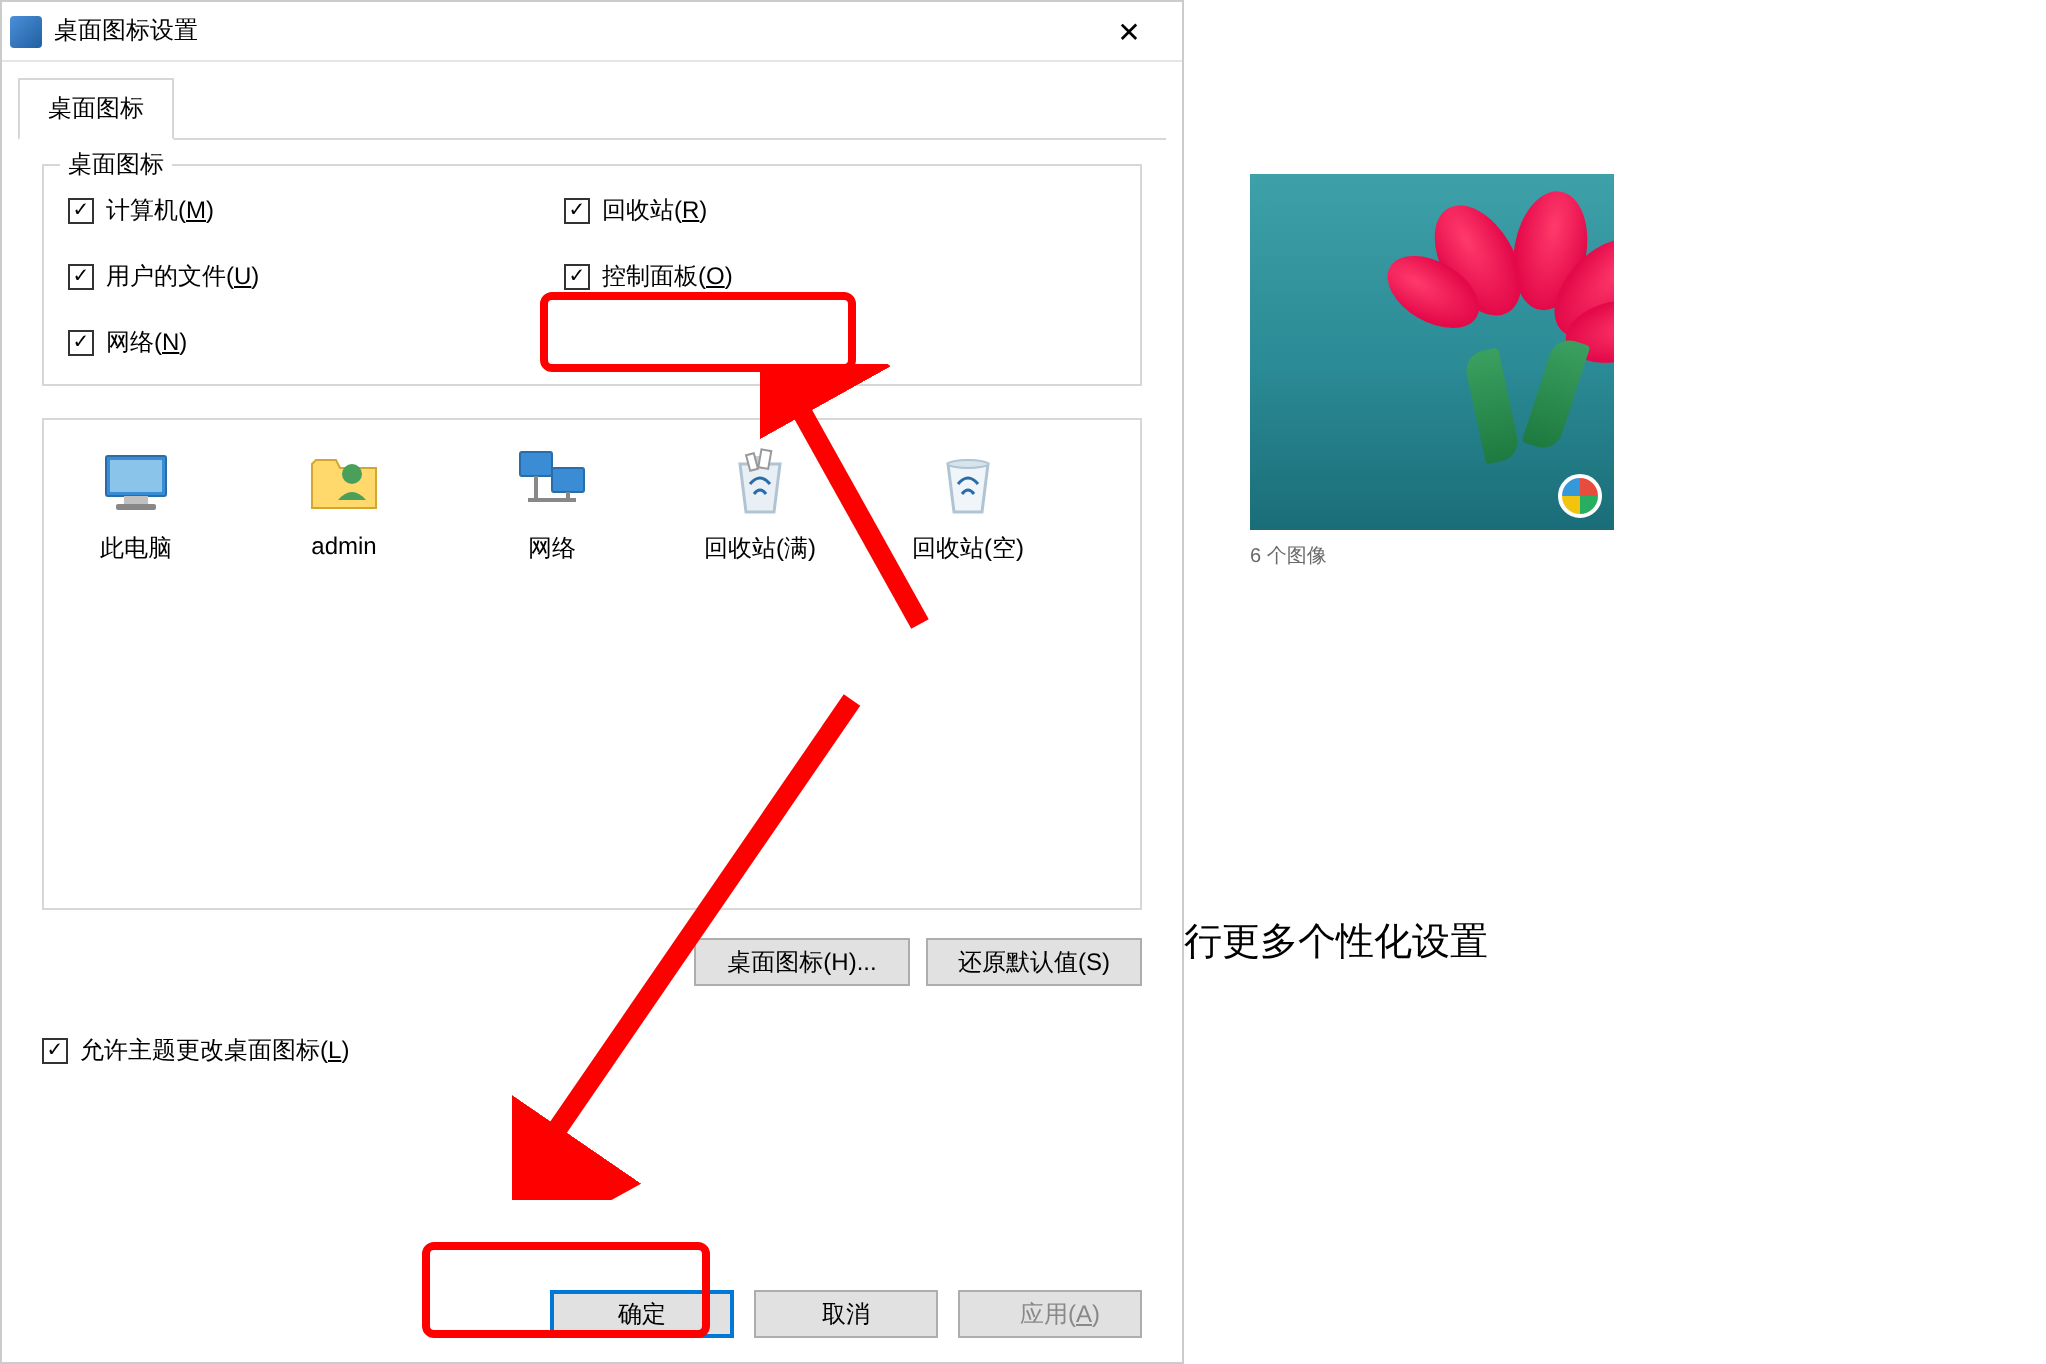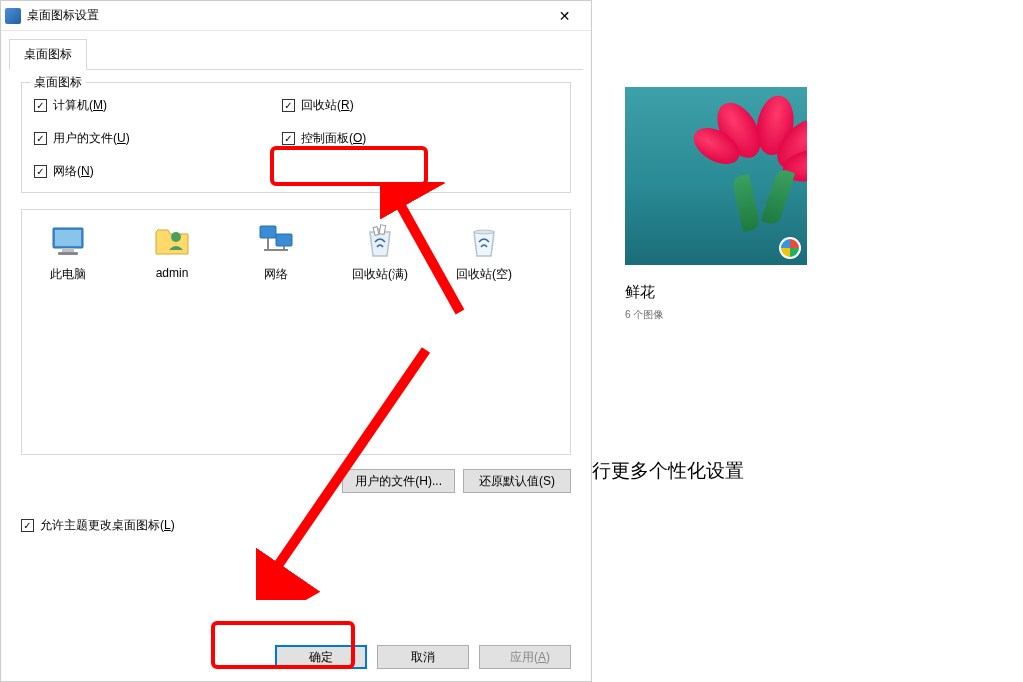--- a/index.html
+++ b/index.html
@@ -269,21 +269,20 @@
         <div class="petal p1"></div>
         <div class="petal p2"></div>
         <div class="petal p3"></div>
         <div class="petal p4"></div>
         <div class="petal p5"></div>
       </div>
       <div class="leaf l1"></div>
       <div class="leaf l2"></div>
       <div class="palette-badge"></div>
     </div>
-    <div class="theme-title">鲜花</div>
     <div class="theme-sub">6 个图像</div>
   </div>
   <div class="bg-heading">行更多个性化设置</div>
 </div>
 
 <div class="dialog">
   <div class="titlebar">
     <div class="titlebar-icon"></div>
     <div class="titlebar-title">桌面图标设置</div>
     <div class="close-btn">✕</div>
@@ -372,21 +371,21 @@
             <path d="M10 12 L30 12 L27 36 L13 36 Z" fill="#f0f5f9" stroke="#b0c4d4" stroke-width="1.5"></path>
             <ellipse cx="20" cy="12" rx="10" ry="2" fill="#d8e4ec" stroke="#b0c4d4"></ellipse>
             <path d="M15 22 Q20 16 25 22 M17 27 Q20 23 23 27" fill="none" stroke="#2a6ca8" stroke-width="1.5"></path>
           </svg>
         </div>
         <div class="icon-label">回收站(空)</div>
       </div>
     </div>
 
     <div class="btn-row">
-      <div class="btn">用户的文件(H)...</div>
+      <div class="btn">桌面图标(H)...</div>
       <div class="btn">还原默认值(S)</div>
     </div>
 
     <div class="checkbox-item themes-allow">
       <span class="chk checked"></span>
       <span><span>允许主题更改桌面图标(</span><span class="label-underline">L</span><span>)</span></span>
     </div>
   </div>
 
   <div class="bottom-buttons">

